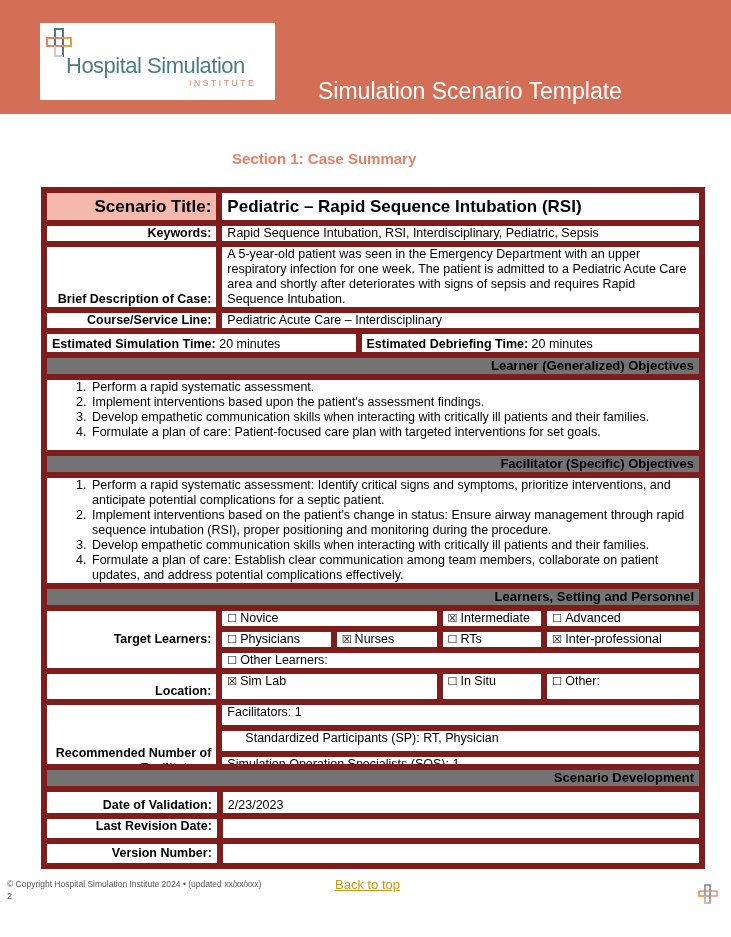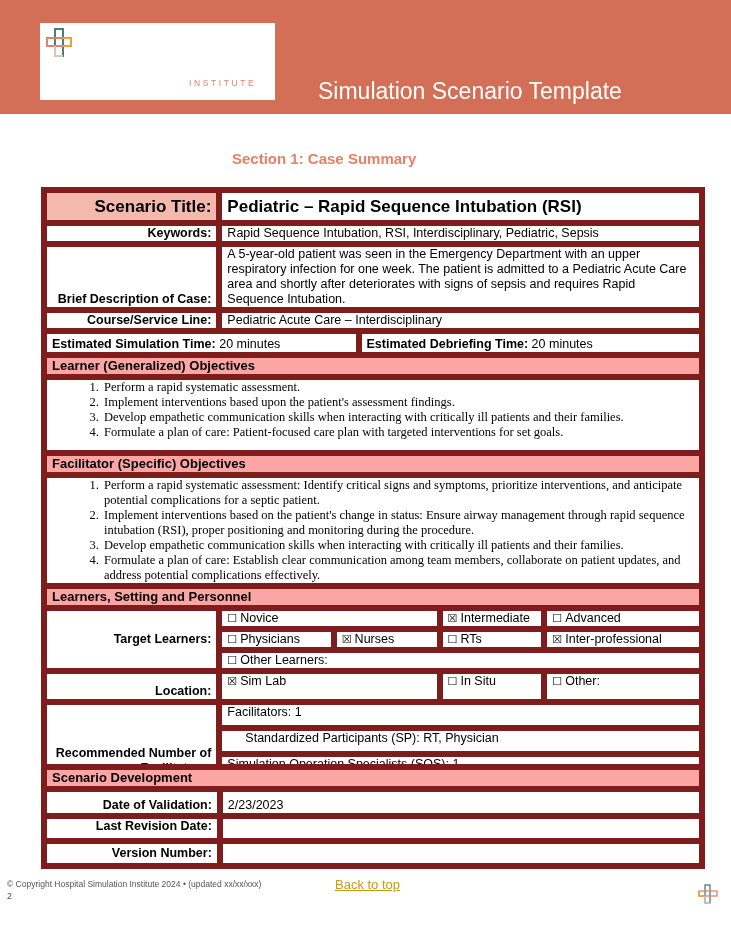--- a/index.html
+++ b/index.html
@@ -11,27 +11,27 @@
     .logo-cross { position: absolute; left: 5px; top: 5px; width: 30px; height: 30px; }
     .logo-name { position: absolute; left: 26px; top: 30px; font-size: 22px; color: #4e7c80; font-weight: normal; letter-spacing: -0.5px; white-space: nowrap; }
     .logo-sub { position: absolute; left: 149px; top: 55px; font-size: 8.5px; color: #e3836a; letter-spacing: 2.6px; white-space: nowrap; }
     .banner-title { position: absolute; left: 318px; top: 78px; font-size: 23px; color: #fff; white-space: nowrap; }
 
     .section-title { position: absolute; left: 232px; top: 150px; font-size: 15px; font-weight: bold; color: #e88065; }
 
     table { border-collapse: collapse; position: absolute; font-size: 12.5px; }
     td { border: 6px solid #7f1d1d; vertical-align: top; padding: 0 5px; line-height: 15px; }
     .lbl { font-weight: bold; text-align: right; vertical-align: bottom; }
-    .hdr { background: #fca5a5; text-align: left; font-weight: bold; font-size: 13px; line-height: 16px; }
+    .hdr { background: #737373; text-align: right; font-weight: bold; font-size: 13px; line-height: 16px; }
     .pink { background: #f4b9ac; }
 
     #t1 { left: 41px; top: 187px; width: 664px; }
     .title-lbl { font-size: 17px; font-weight: bold; text-align: right; vertical-align: middle; height: 33px; }
     .title-val { font-size: 17px; font-weight: bold; vertical-align: middle; }
-    ol { margin-left: 50px; font-family: Liberation Serif, serif; }
+    ol { margin-left: 38px; }
     ol li { padding-left: 2px; }
     .cb { font-size: 11px; margin-right: 3px; }
 
     #t2 { left: 41px; top: 764px; width: 664px; }
 
     .footer-copy { position: absolute; left: 7px; top: 879px; font-size: 8.5px; color: #555; }
     .footer-page { position: absolute; left: 7px; top: 891px; font-size: 9px; color: #555; }
     .back-top { position: absolute; left: 335px; top: 877px; font-size: 13px; color: #c79a12; text-decoration: underline; }
     .foot-cross { position: absolute; left: 698px; top: 884px; width: 20px; height: 20px; }
   </style>
@@ -39,20 +39,21 @@
 <body>
 
 <div class="banner">
   <div class="logo-box">
     <svg class="logo-cross" viewBox="0 0 30 30">
       <rect x="10" y="1" width="8" height="27" fill="none" stroke="#4e7c80" stroke-width="2"></rect>
       <rect x="2" y="10" width="24" height="8" fill="none" stroke="#e3836a" stroke-width="2"></rect>
       <path d="M18 10 h8 v8 h-8" fill="none" stroke="#e8a23a" stroke-width="2"></path>
       <path d="M10 18 v10 h8" fill="none" stroke="#cfcac0" stroke-width="2"></path>
     </svg>
+    <div class="logo-name">Hospital Simulation</div>
     <div class="logo-sub">INSTITUTE</div>
   </div>
   <div class="banner-title">Simulation Scenario Template</div>
 </div>
 
 <div class="section-title">Section 1: Case Summary</div>
 
 <table id="t1">
   <colgroup>
     <col style="width:177px">

